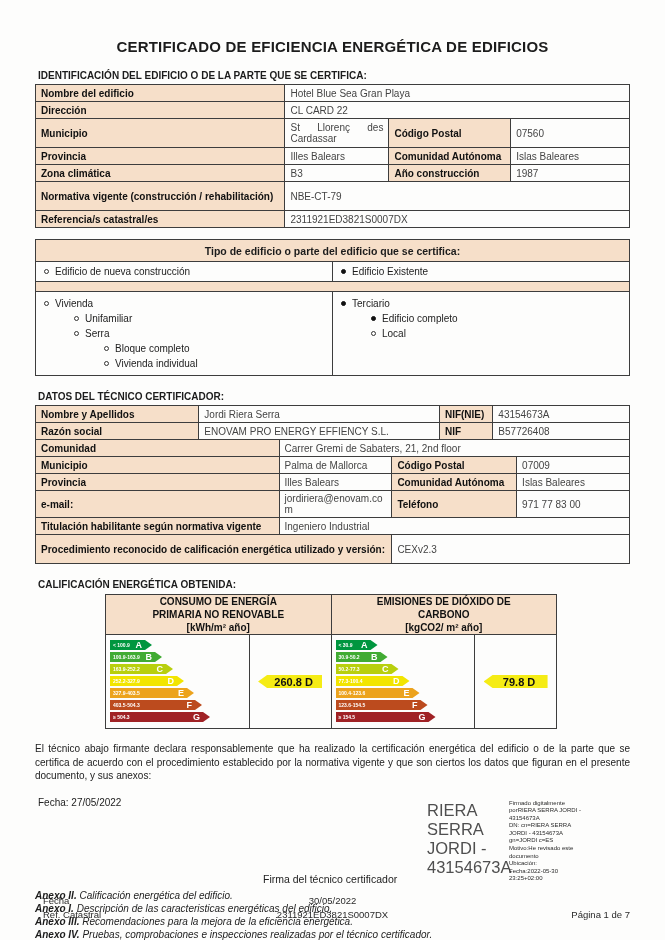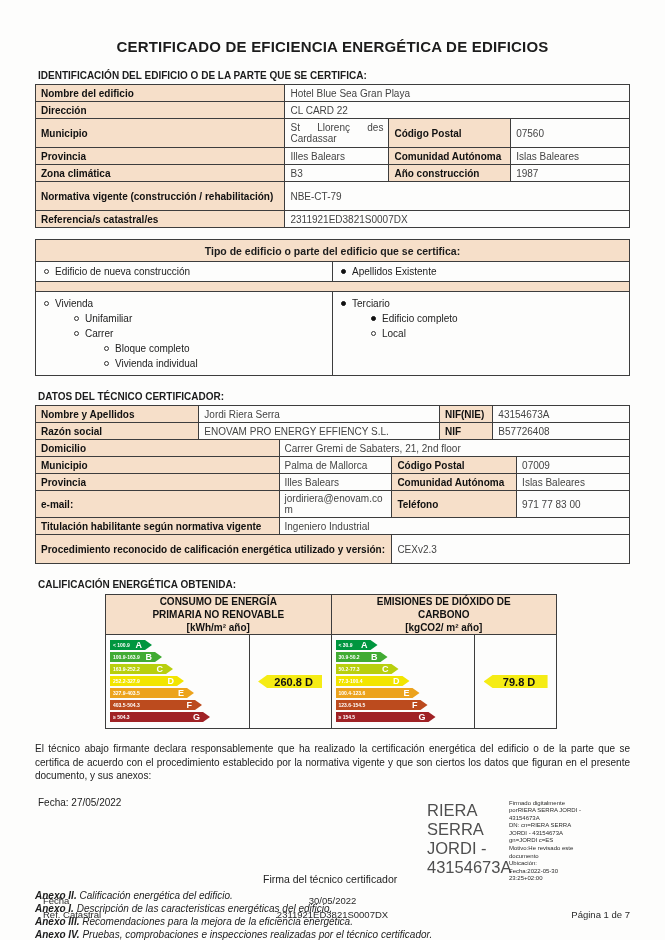--- a/index.html
+++ b/index.html
@@ -135,32 +135,32 @@
             <td class="type-header" colspan="2">Tipo de edificio o parte del edificio que se certifica:</td>
           </tr>
       <tr class="h17">
         <td style="padding-left:8px;">
           <div class="opt">
             <span class="bullet"></span><span>Edificio de nueva construcción</span>
           </div>
         </td>
         <td style="padding-left:8px;">
           <div class="opt">
-            <span class="bullet filled"></span><span>Apellidos Existente</span>
+            <span class="bullet filled"></span><span>Edificio Existente</span>
           </div>
         </td>
       </tr>
       <tr>
             <td class="type-sep" colspan="2"></td>
           </tr>
       <tr>
         <td class="type-opts">
           <div class="opt"><span class="bullet"></span><span>Vivienda</span></div>
           <div class="opt ind1"><span class="bullet"></span><span>Unifamiliar</span></div>
-          <div class="opt ind1"><span class="bullet"></span><span>Carrer</span></div>
+          <div class="opt ind1"><span class="bullet"></span><span>Serra</span></div>
           <div class="opt ind2"><span class="bullet"></span><span>Bloque completo</span></div>
           <div class="opt ind2"><span class="bullet"></span><span>Vivienda individual</span></div>
         </td>
         <td class="type-opts">
           <div class="opt"><span class="bullet filled"></span><span>Terciario</span></div>
           <div class="opt ind1"><span class="bullet filled"></span><span>Edificio completo</span></div>
           <div class="opt ind1"><span class="bullet"></span><span>Local</span></div>
         </td>
       </tr>
     </tbody>
@@ -184,21 +184,21 @@
         <td class="lbl">NIF(NIE)</td>
         <td class="val" colspan="2">43154673A</td>
       </tr>
       <tr class="h17">
         <td class="lbl">Razón social</td>
         <td class="val" colspan="3">ENOVAM PRO ENERGY EFFIENCY S.L.</td>
         <td class="lbl">NIF</td>
         <td class="val" colspan="2">B57726408</td>
       </tr>
       <tr class="h17">
-        <td class="lbl" colspan="2">Domicilio</td>
+        <td class="lbl" colspan="2">Comunidad</td>
         <td class="val" colspan="5">Carrer Gremi de Sabaters, 21, 2nd floor</td>
       </tr>
       <tr class="h17">
         <td class="lbl" colspan="2">Municipio</td>
         <td class="val">Palma de Mallorca</td>
         <td class="lbl" colspan="3">Código Postal</td>
         <td class="val">07009</td>
       </tr>
       <tr class="h17">
         <td class="lbl" colspan="2">Provincia</td>

